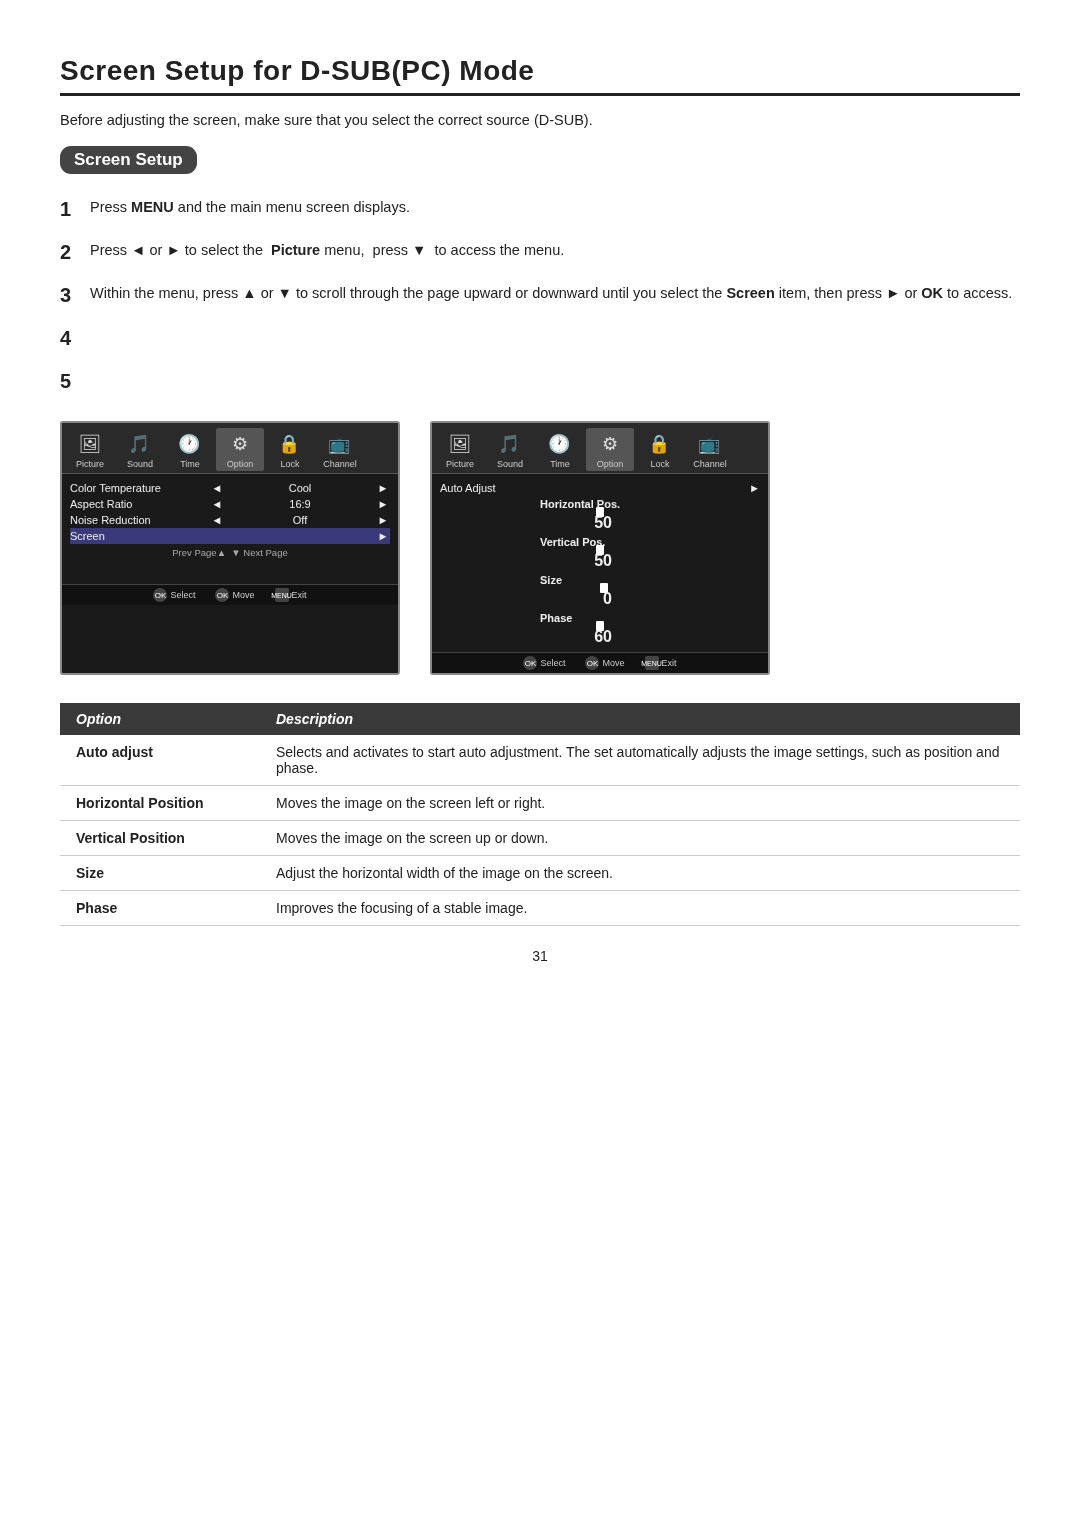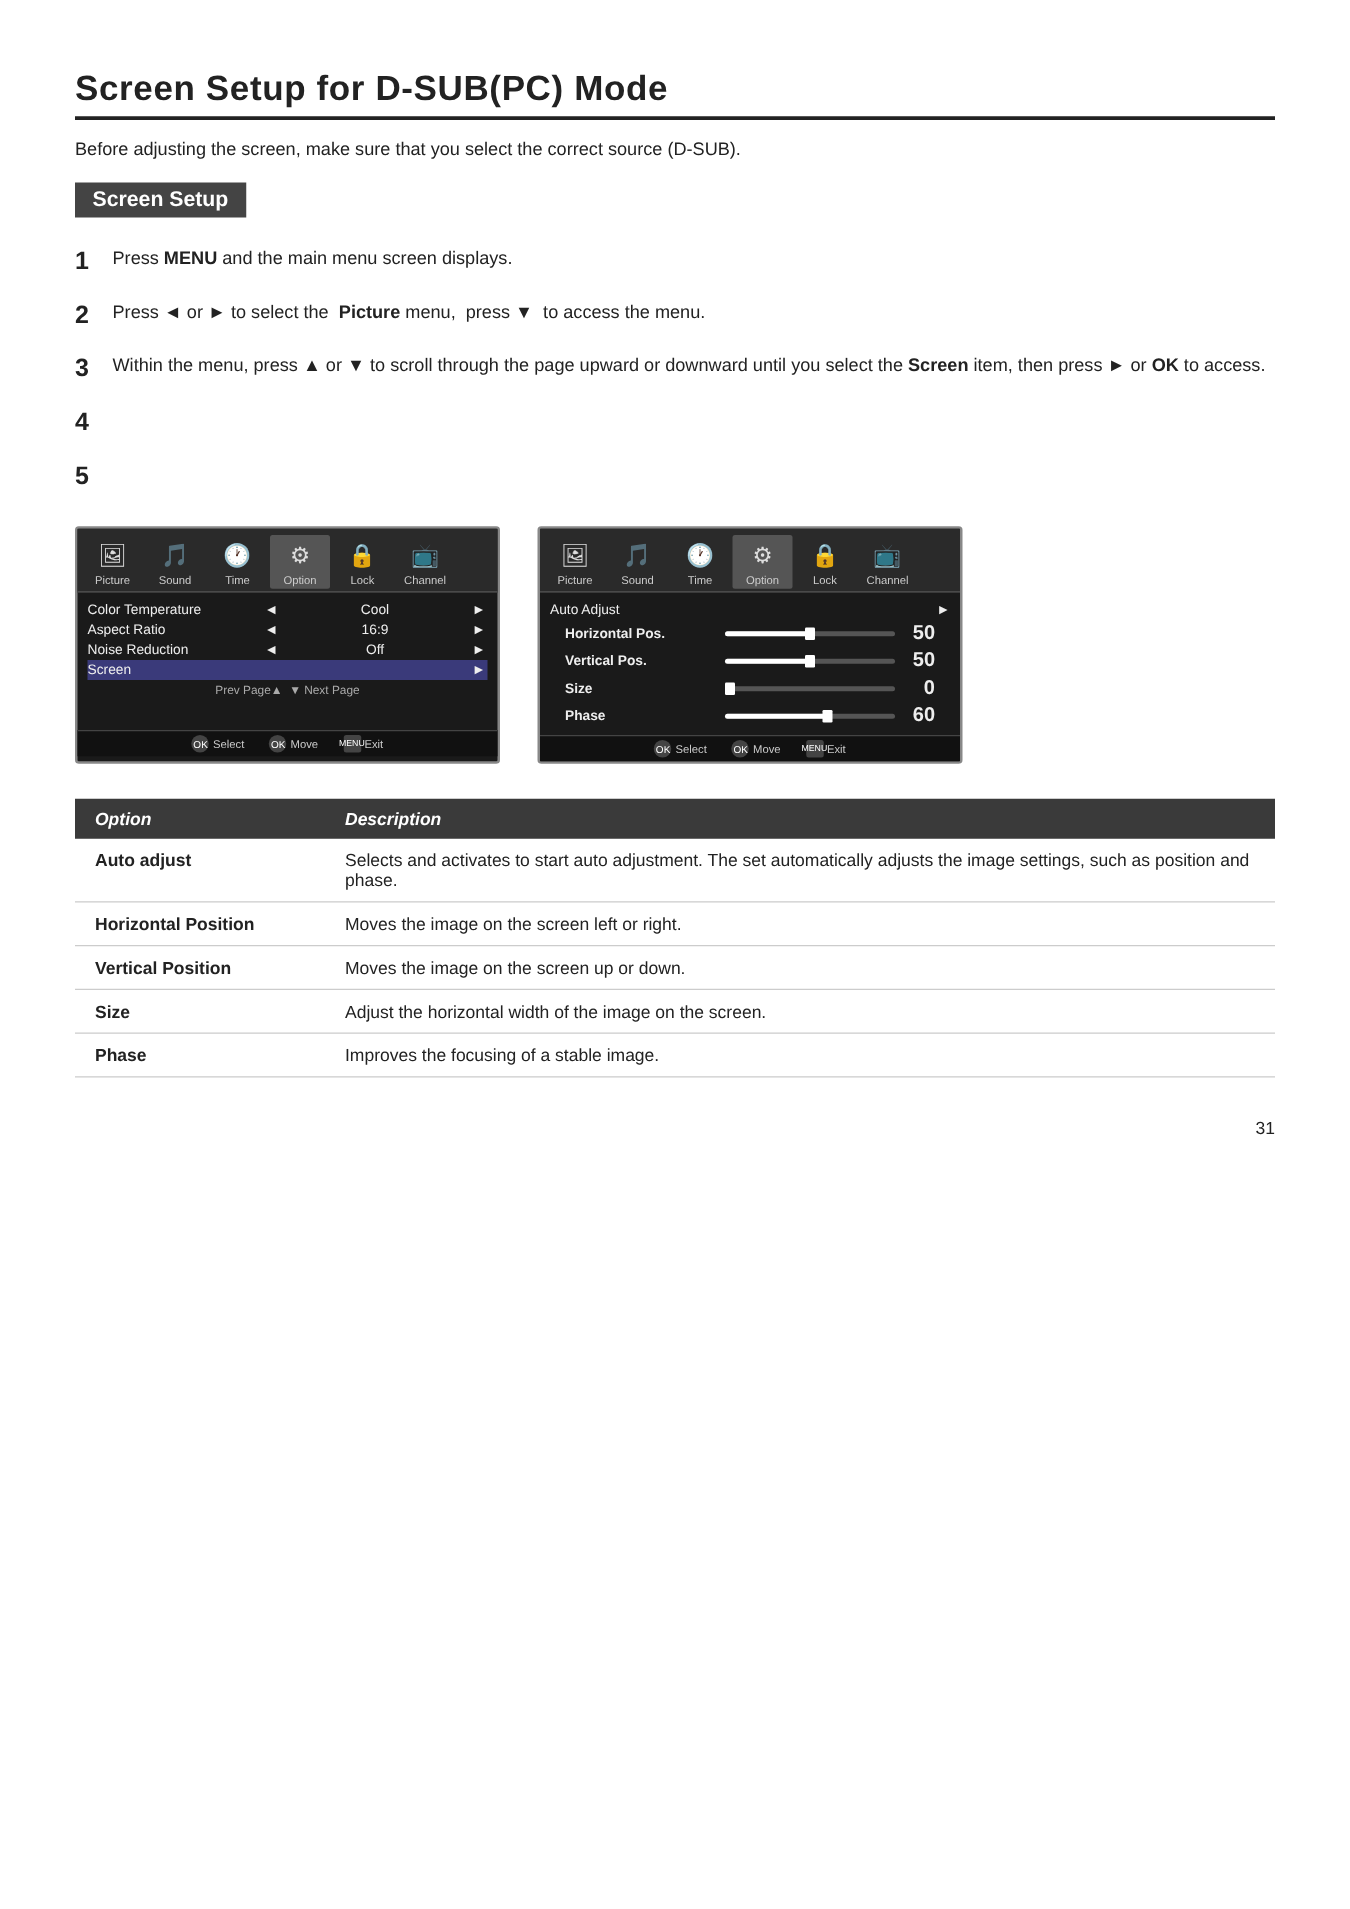--- a/index.html
+++ b/index.html
@@ -29,21 +29,21 @@
       margin-bottom: 18px;
     }
     .section-heading {
       display: inline-block;
       background: #444;
       color: #fff;
       font-size: 17px;
       font-weight: bold;
       padding: 4px 14px;
       margin-bottom: 22px;
-      border-radius: 0;
+      border-radius: 11px;
     }
     .steps-list {
       list-style: none;
       margin-bottom: 24px;
     }
     .steps-list li {
       display: flex;
       align-items: flex-start;
       margin-bottom: 14px;
       font-size: 14.5px;
@@ -135,20 +135,21 @@
     .tv-menu-arrow-right {
       width: 14px;
       text-align: center;
     }
     .tv-menu-bar {
       display: flex;
       align-items: center;
       padding: 2px 12px;
       font-size: 11px;
       color: #eee;
+      flex-direction: column;
     }
     .tv-bar-label {
       width: 120px;
       font-weight: bold;
       font-size: 11px;
     }
     .tv-bar-track {
       flex: 1;
       height: 4px;
       background: #555;
@@ -232,23 +233,23 @@
       padding: 9px 16px;
       vertical-align: top;
       font-size: 14px;
     }
     .option-table tbody td:first-child {
       font-weight: bold;
       white-space: nowrap;
       width: 200px;
     }
     .page-num {
-      text-align: right;
+      text-align: center;
       font-size: 14px;
-      margin-top: 32px;
+      margin-top: 22px;
     }
   </style>
 </head>
 <body>
 
 
 
 
 <h1>Screen Setup for D-SUB(PC) Mode</h1>
 <hr class="title-rule">

